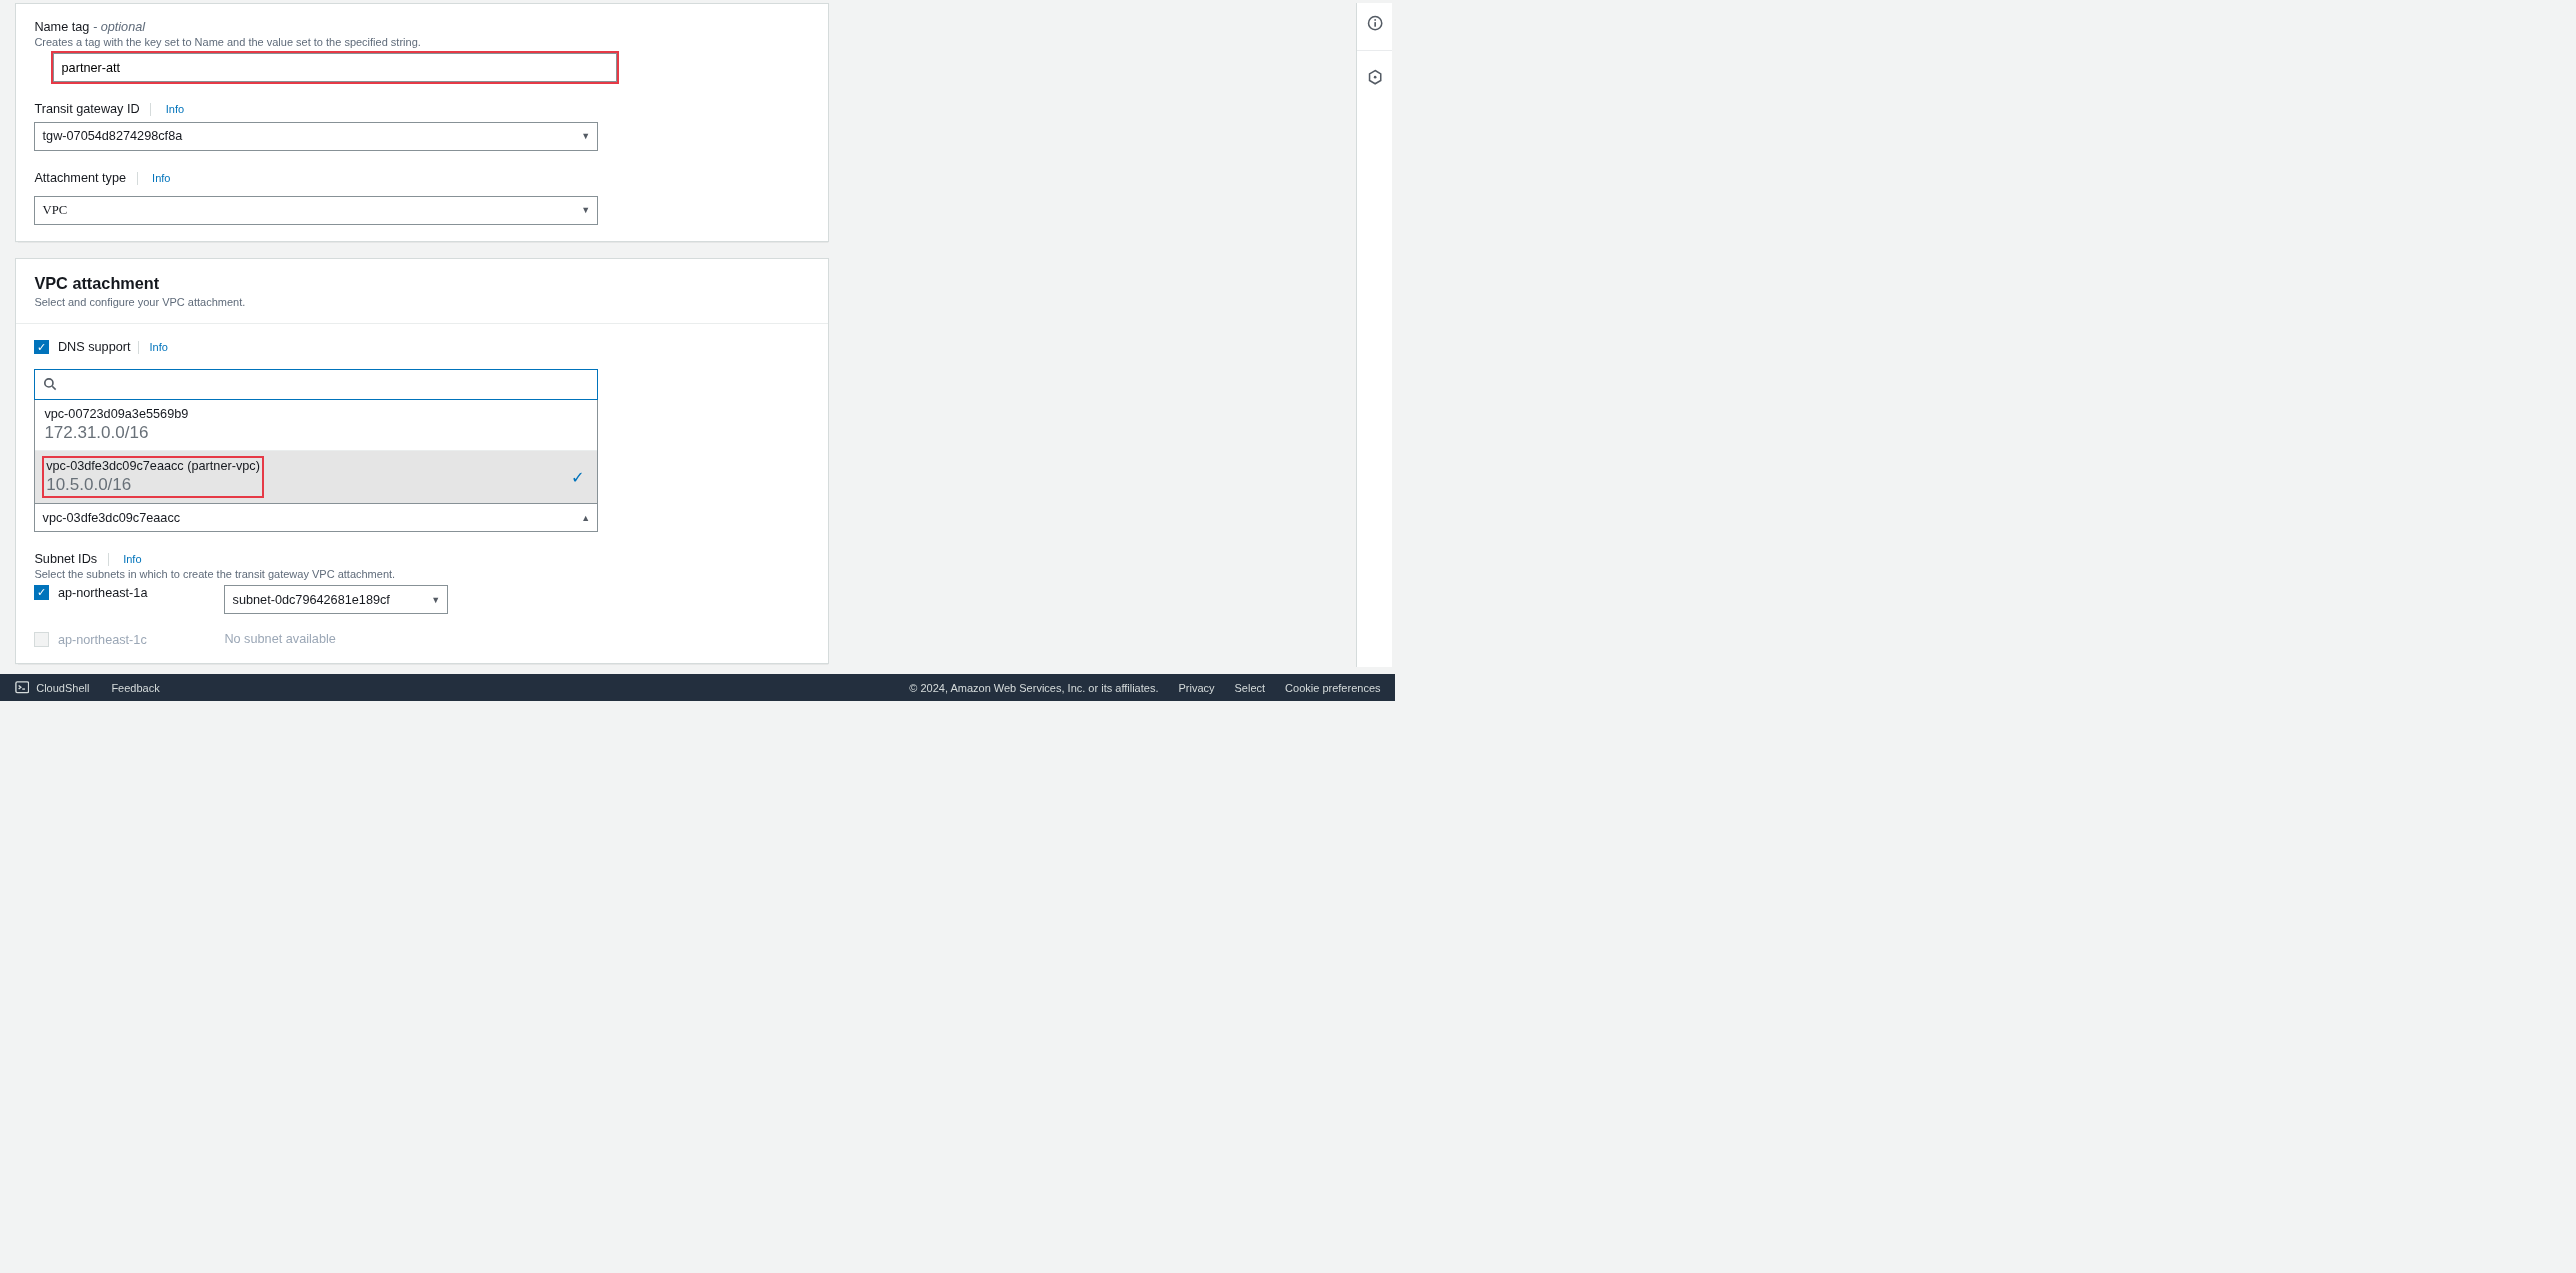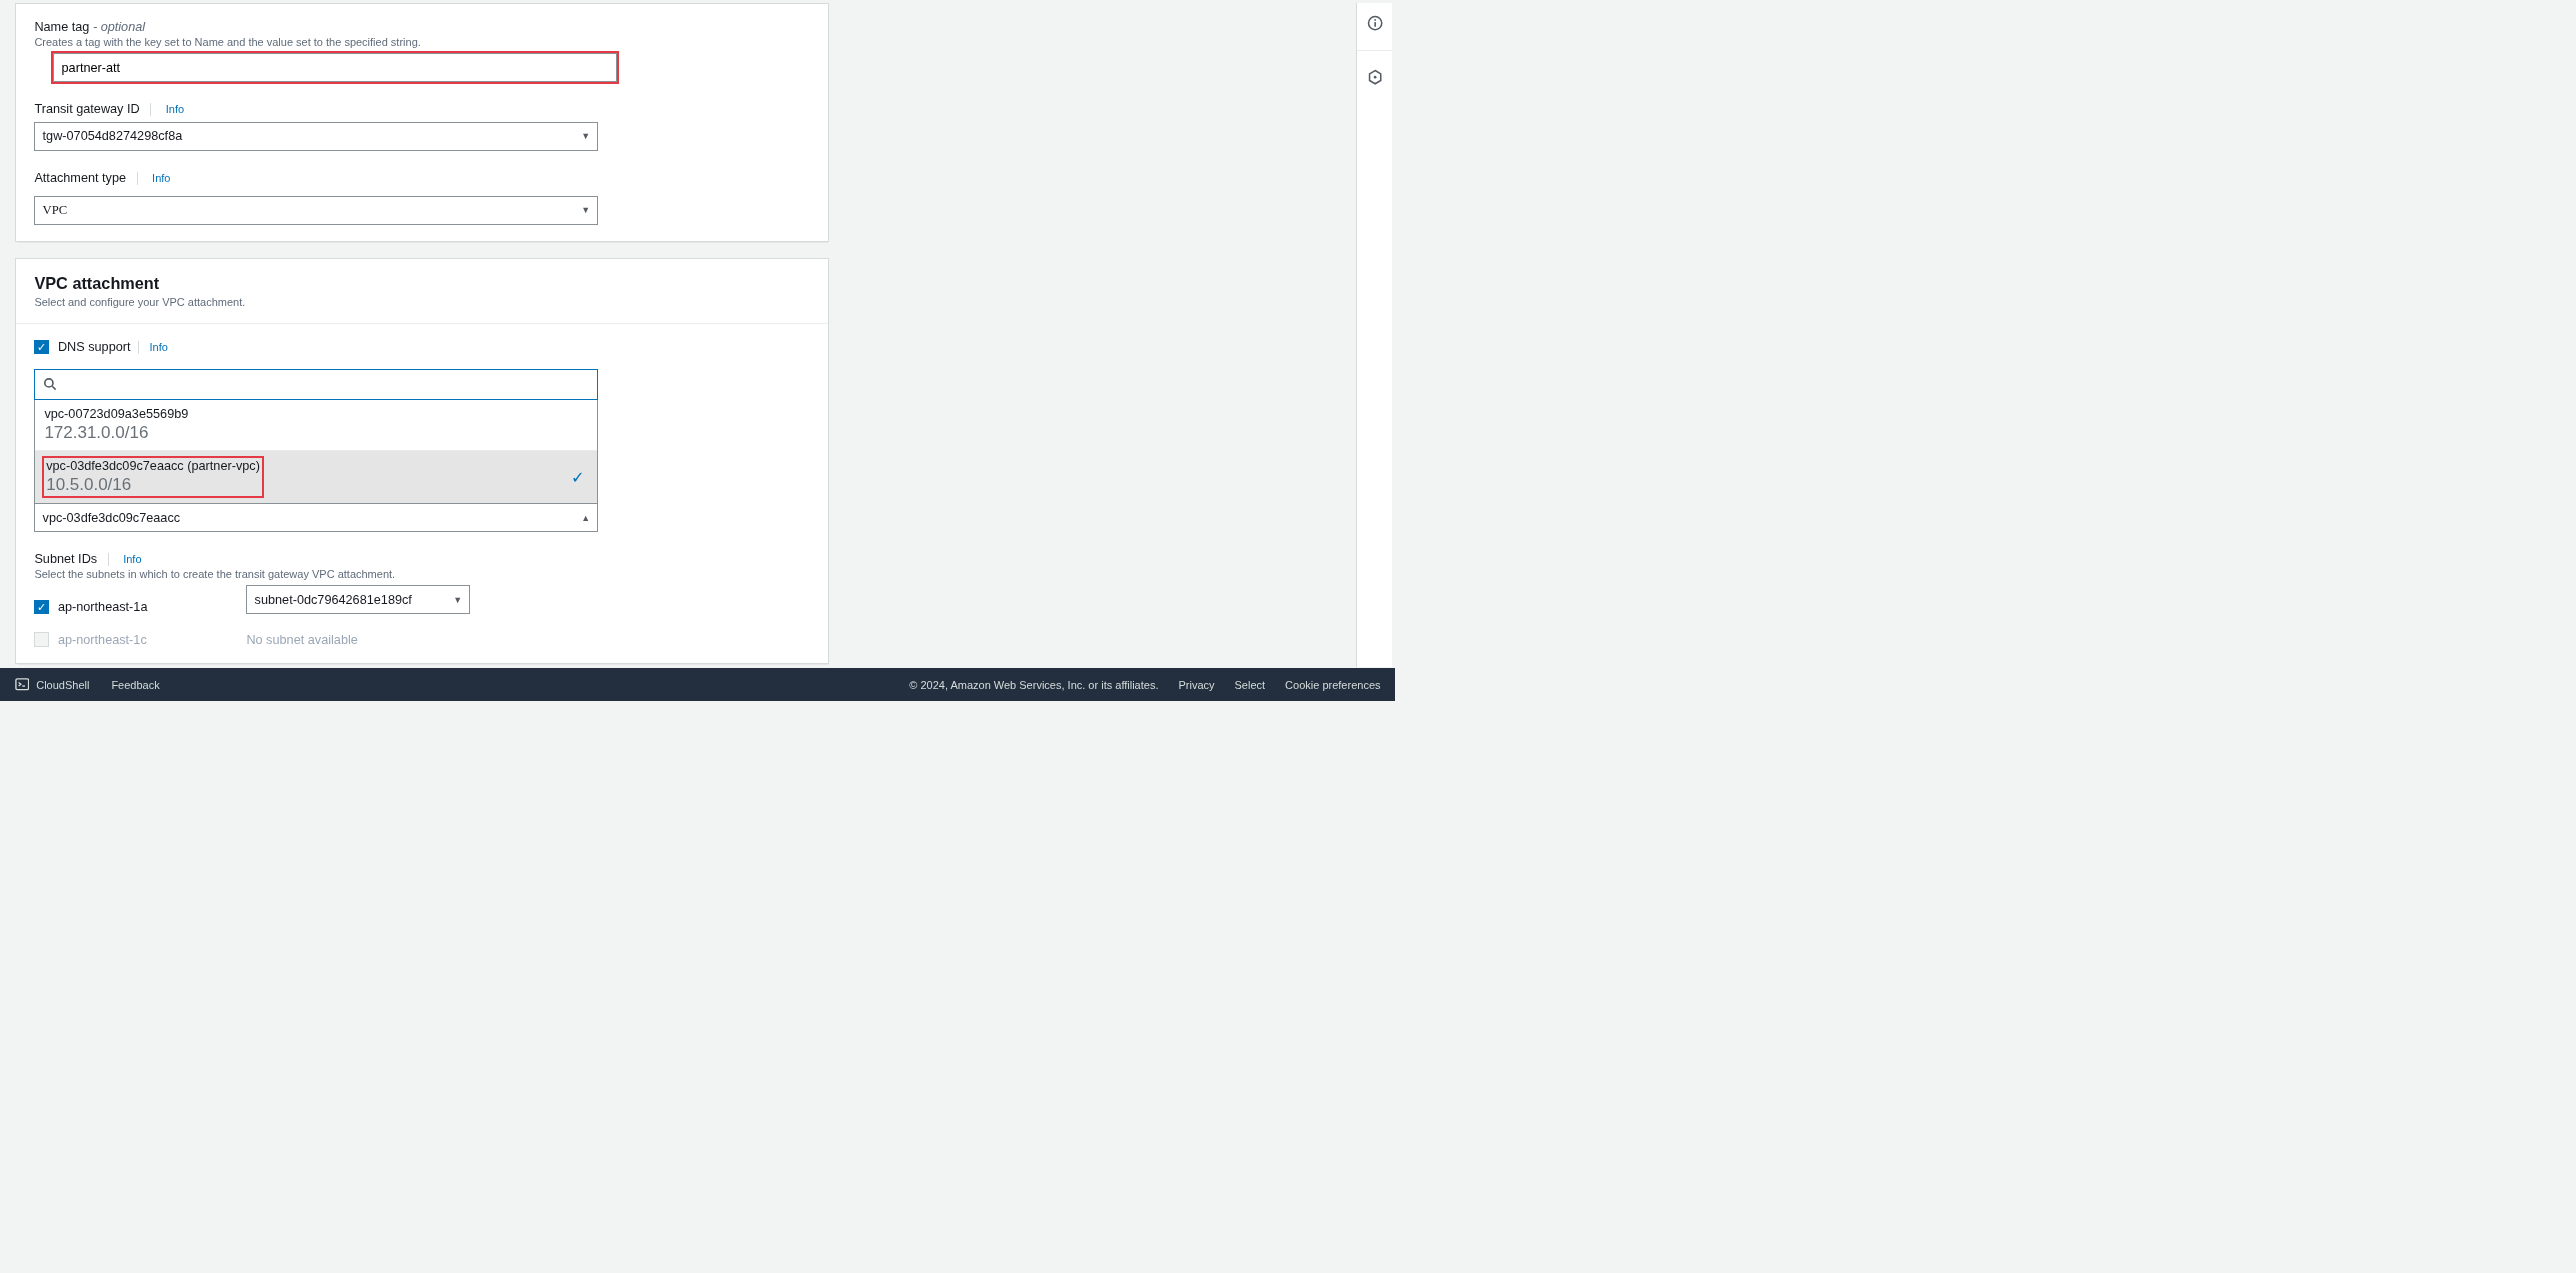--- a/index.html
+++ b/index.html
@@ -198,35 +198,34 @@
     .dropdown-item.selected .check {
       position: absolute;
       right: 12.7px;
       top: 50%;
       transform: translateY(-50%);
       color: #0073bb;
       font-size: 16.3px;
     }
     .subnet-row {
       display: flex;
-      align-items: flex-end;
-      gap: 22px;
+      align-items: flex-start;
       margin-top: 5.4px;
     }
     .subnet-chk-cell {
       display: flex;
       align-items: center;
       width: 190px;
     }
     .subnet-unavail { color: #9ba7b6; }
     .subnet-label-disabled { color: #9ba7b6; }
     .footer {
       position: absolute;
       left: 0; right: 0; bottom: 0;
-      height: 33px;
+      height: 27px;
       background: #232f3e;
       color: #d5dbdb;
       display: flex;
       align-items: center;
       justify-content: space-between;
       padding: 0 14.5px;
       font-size: 11px;
     }
     .footer-left { display: flex; align-items: center; gap: 22px; }
     .footer-left .cs {

